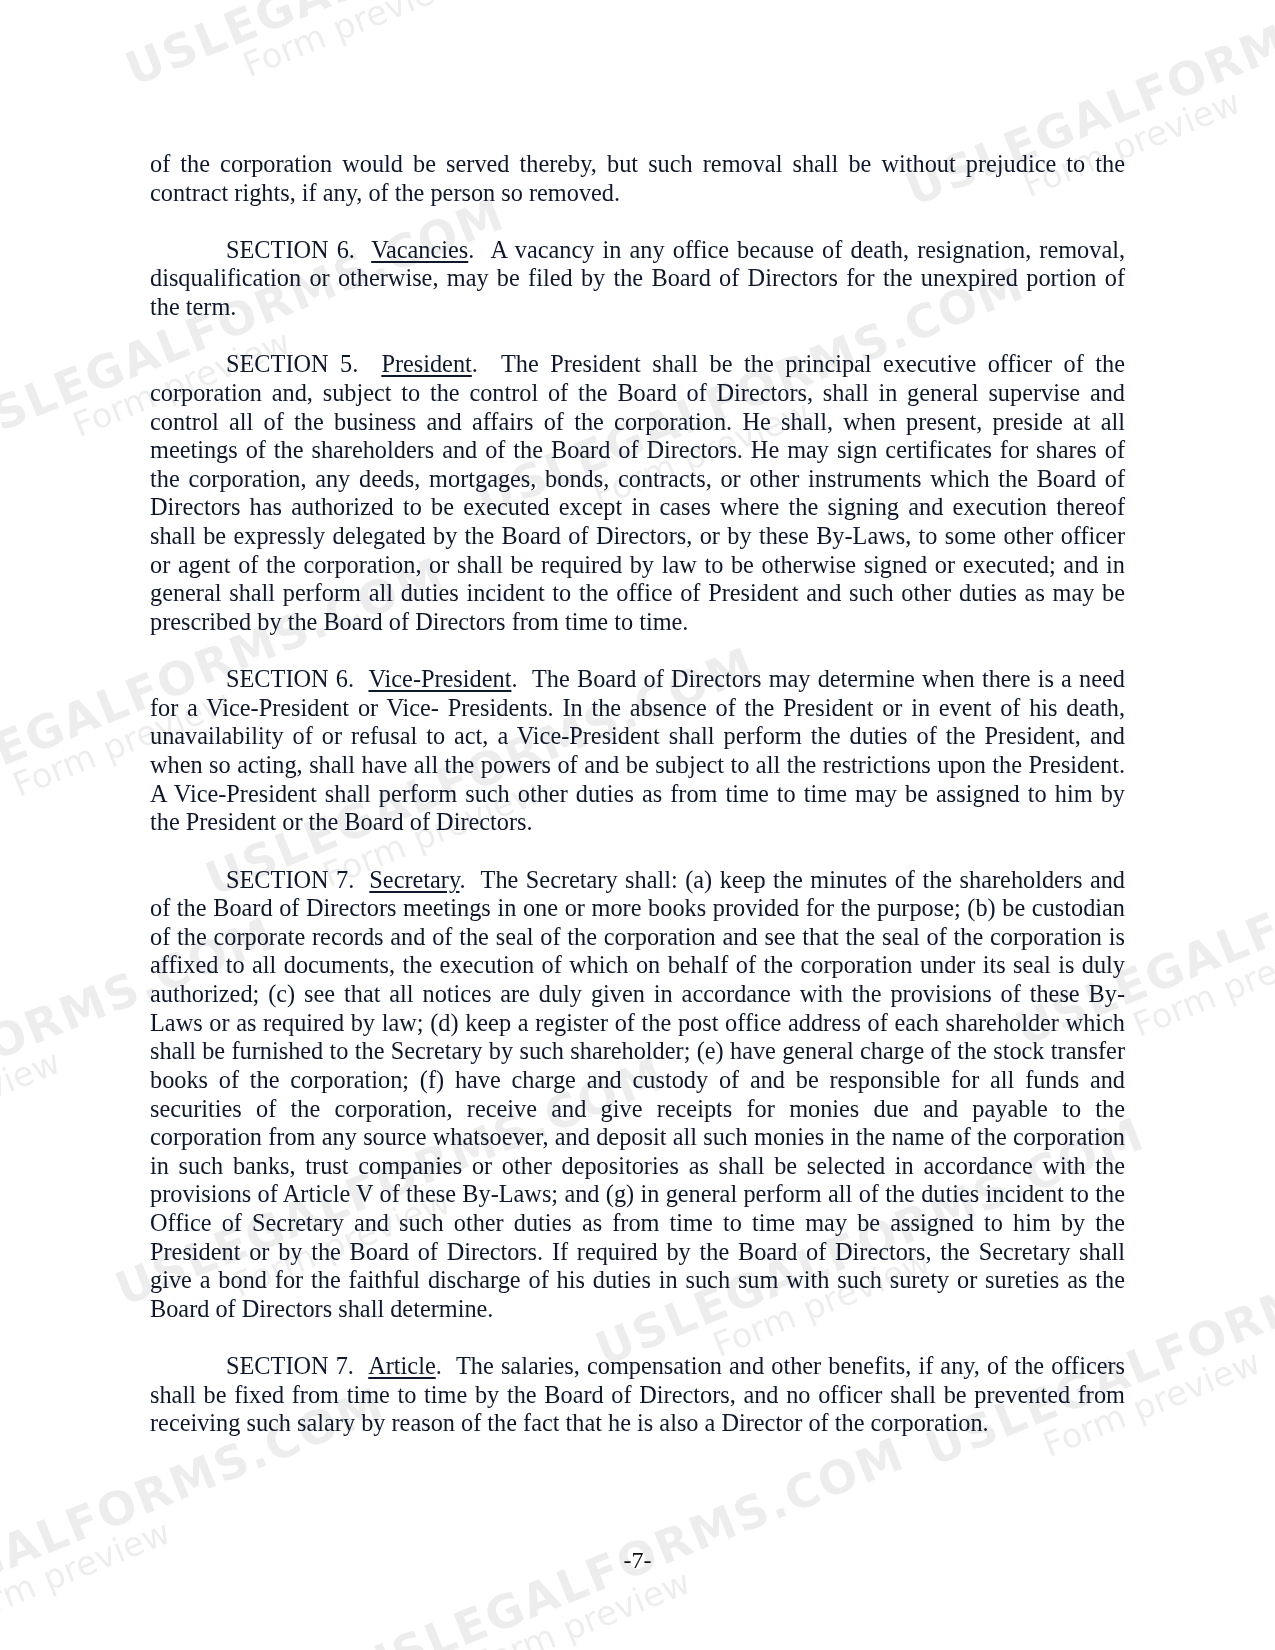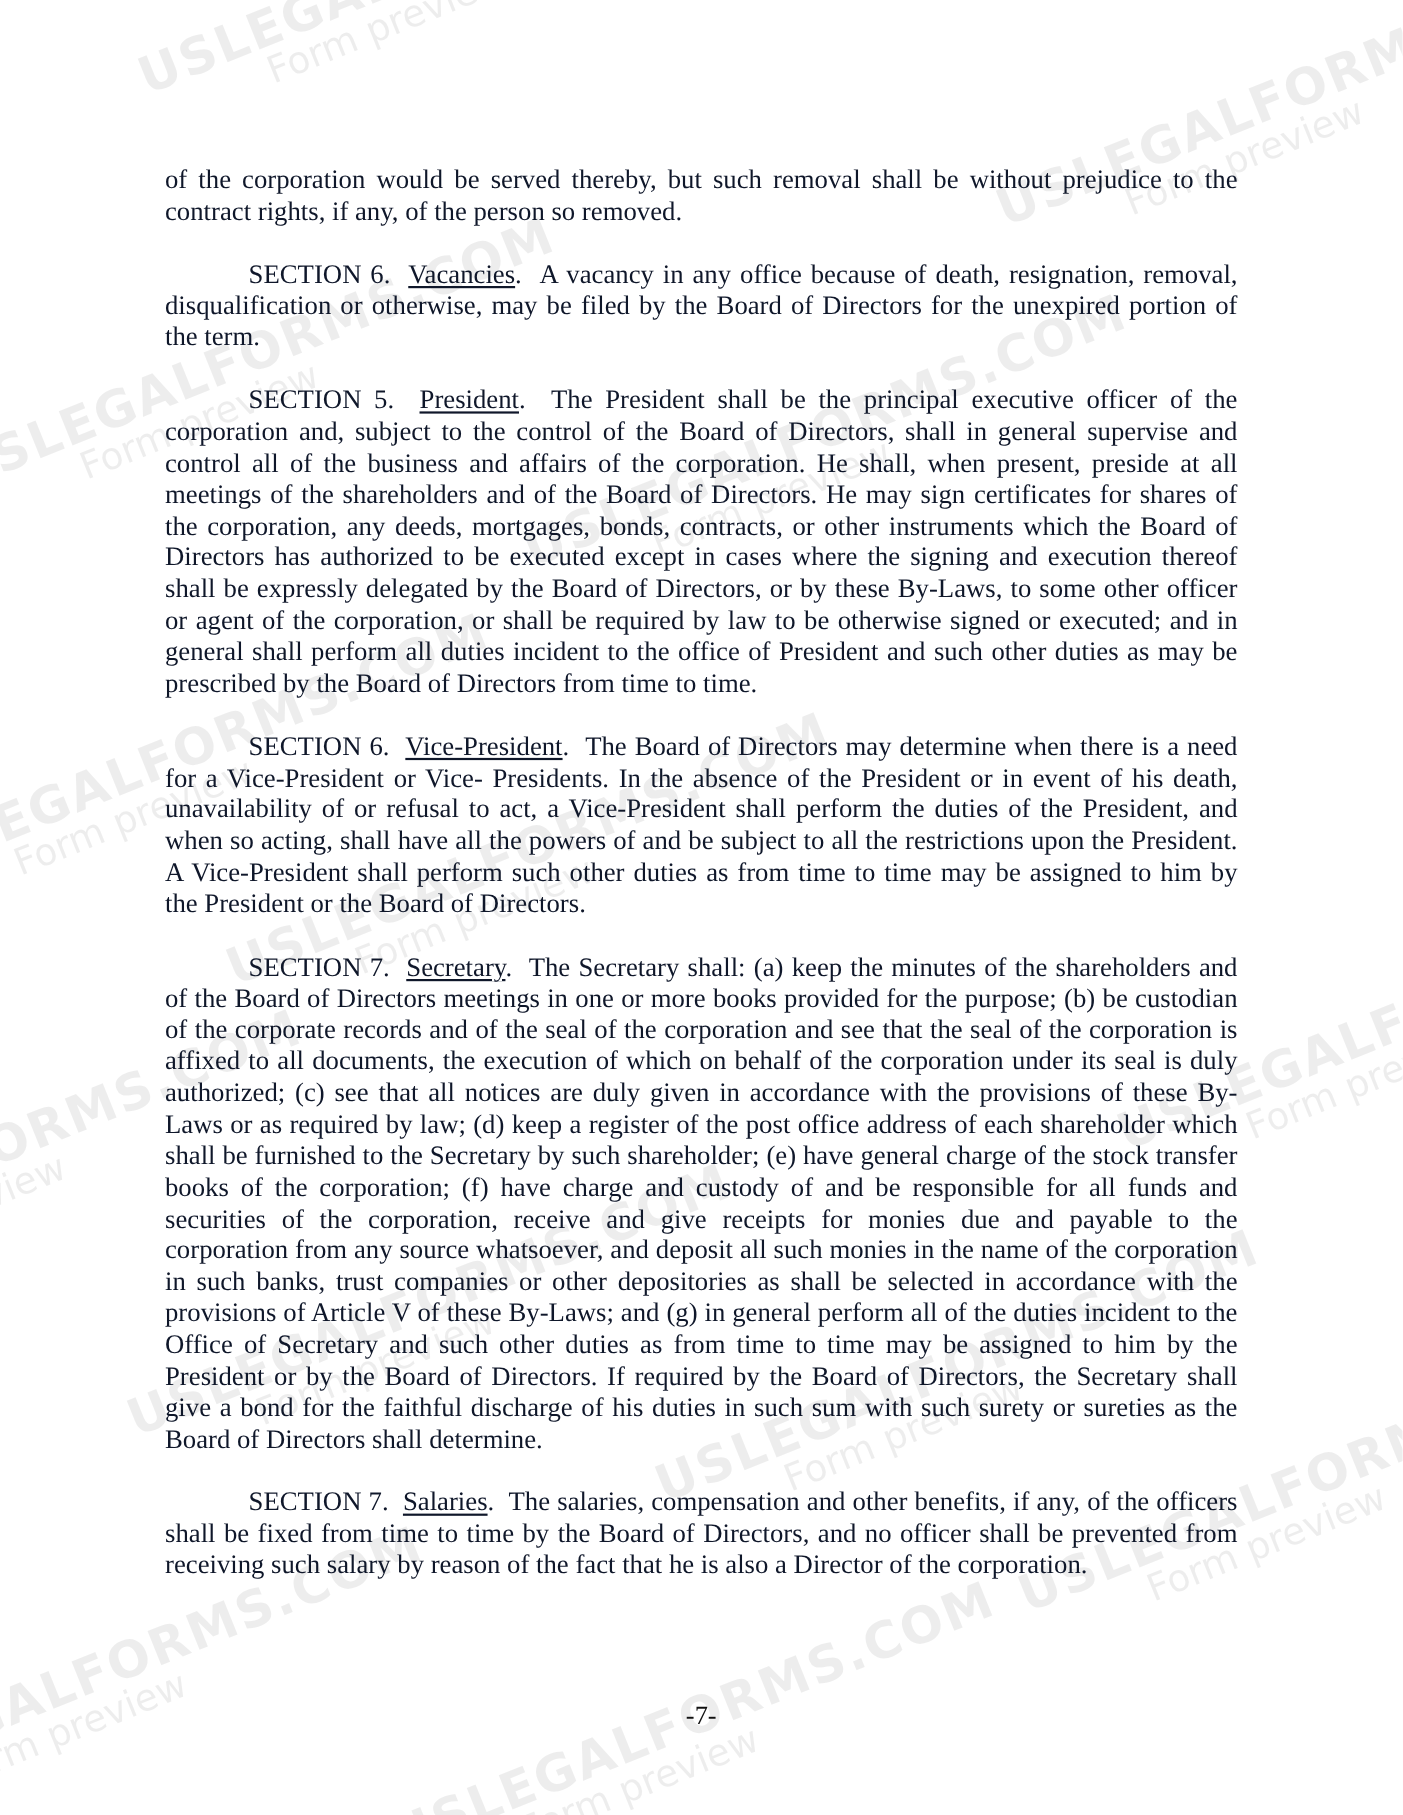--- a/index.html
+++ b/index.html
@@ -95,18 +95,18 @@
 
     <p class="para">
       <span class="indent"></span><span>SECTION 6.</span>&nbsp;&nbsp;<span class="u">Vice-President</span>.&nbsp;&nbsp;<span>The Board of Directors may determine when there is a need for a Vice-President or Vice- Presidents.  In the absence of the President or in event of his death, unavailability of or refusal to act, a Vice-President shall perform the duties of the President, and when so acting, shall have all the powers of and be subject to all the restrictions upon the President.  A Vice-President shall perform such other duties as from time to time may be assigned to him by the President or the Board of Directors.</span>
     </p>
 
     <p class="para">
       <span class="indent"></span><span>SECTION 7.</span>&nbsp;&nbsp;<span class="u">Secretary</span>.&nbsp;&nbsp;<span>The Secretary shall: (a) keep the minutes of the shareholders and of the Board of Directors meetings in one or more books provided for the purpose; (b) be custodian of the corporate records and of the seal of the corporation and see that the seal of the corporation is affixed to all documents, the execution of which on behalf of the corporation under its seal is duly authorized; (c) see that all notices are duly given in accordance with the provisions of these By-Laws or as required by law; (d) keep a register of the post office address of each shareholder which shall be furnished to the Secretary by such shareholder; (e) have general charge of the stock transfer books of the corporation; (f) have charge and custody of and be responsible for all funds and securities of the corporation, receive and give receipts for monies due and payable to the corporation from any source whatsoever, and deposit all such monies in the name of the corporation in such banks, trust companies or other depositories as shall be selected in accordance with the provisions of Article V of these By-Laws; and (g) in general perform all of the duties incident to the Office of Secretary and such other duties as from time to time may be assigned to him by the President or by the Board of Directors.  If required by the Board of Directors, the Secretary shall give a bond for the faithful discharge of his duties in such sum with such surety or sureties as the Board of Directors shall determine.</span>
     </p>
 
     <p class="para">
-      <span class="indent"></span><span>SECTION 7.</span>&nbsp;&nbsp;<span class="u">Salaries</span>.&nbsp;&nbsp;<span>The salaries, compensation and other benefits, if any, of the officers shall be fixed from time to time by the Board of Directors, and no officer shall be prevented from receiving such salary by reason of the fact that he is also a Director of the corporation.</span>
+      <span class="indent"></span><span>SECTION 7.</span>&nbsp;&nbsp;<span class="u">Article</span>.&nbsp;&nbsp;<span>The salaries, compensation and other benefits, if any, of the officers shall be fixed from time to time by the Board of Directors, and no officer shall be prevented from receiving such salary by reason of the fact that he is also a Director of the corporation.</span>
     </p>
   </div>
 
   <div class="pagenum">-7-</div>
 </div>
 
 </body></html>

